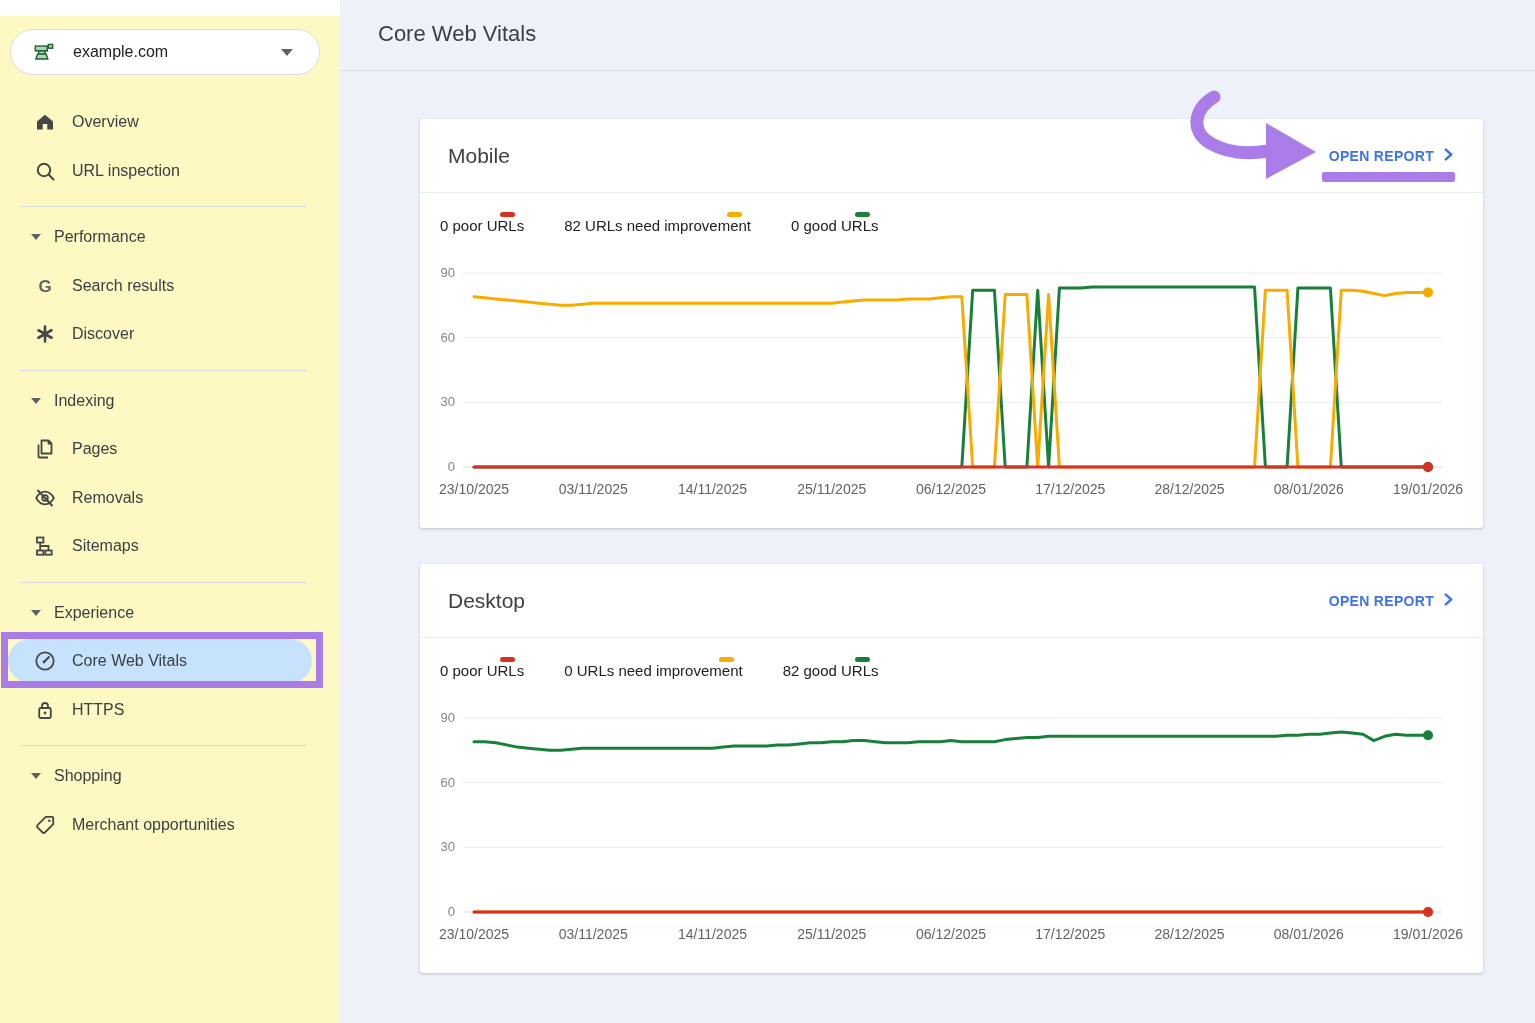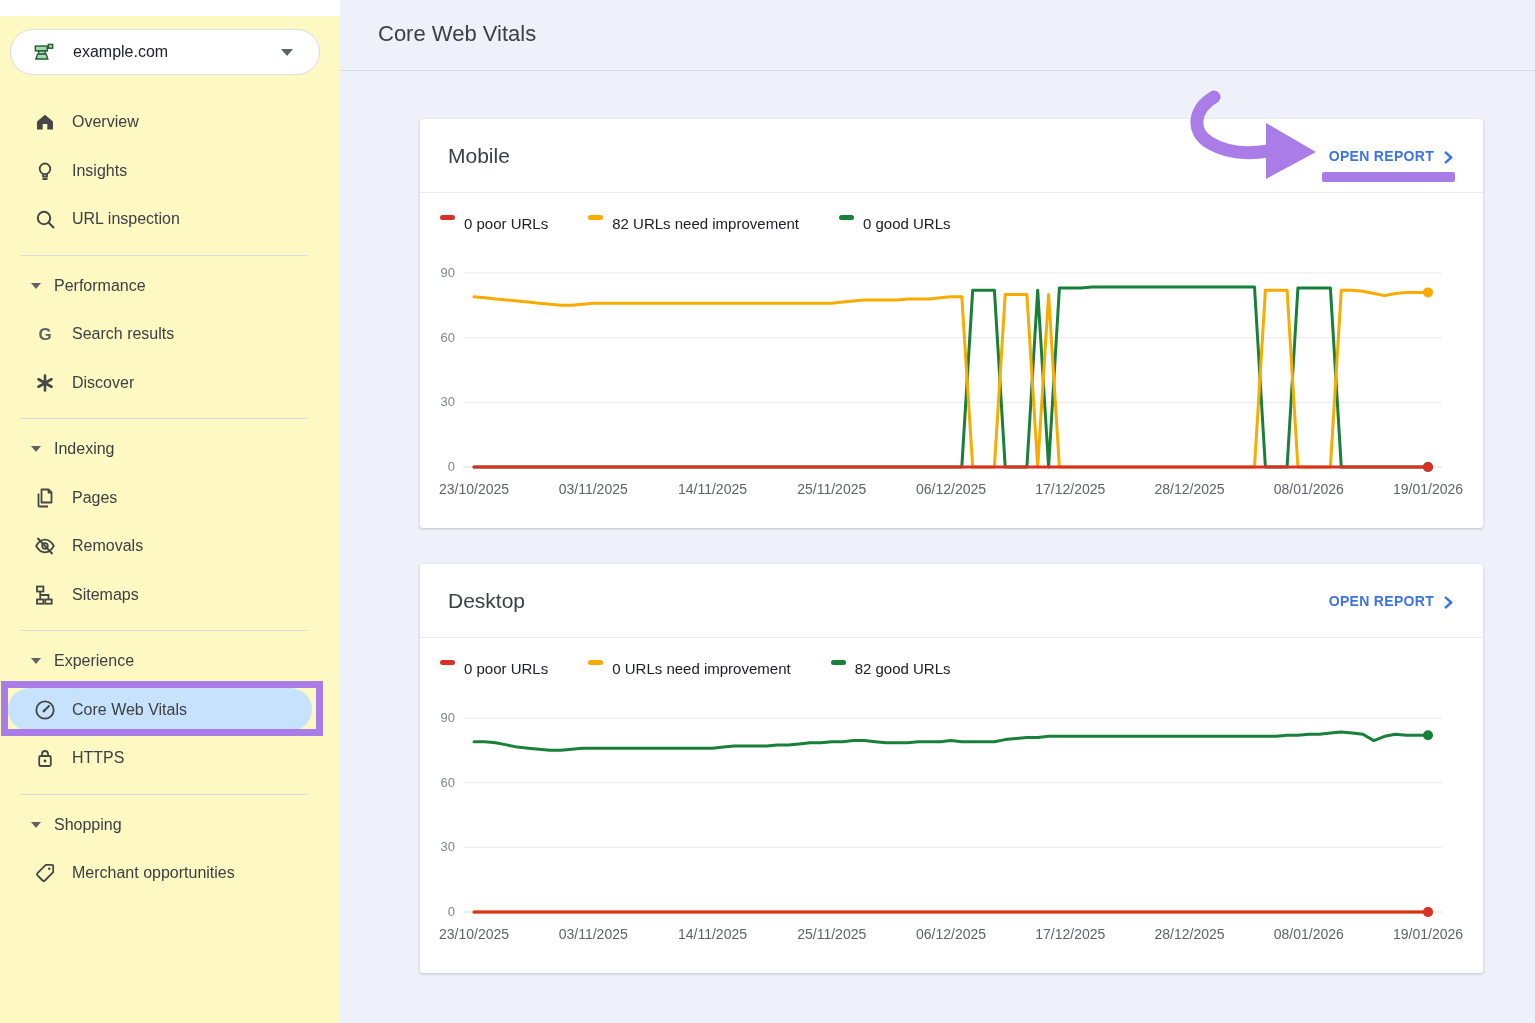--- a/index.html
+++ b/index.html
@@ -34,26 +34,26 @@
   .sel-pill { position:absolute; left:8px; right:28px; top:2px; bottom:3px; background:#c6e2fc; border-radius:22px; z-index:1; }
   .ann-box { position:absolute; left:1px; right:17px; top:-5px; bottom:-2px; border:7px solid #a97ce8; z-index:2; pointer-events:none; }
 
   
   .card { position:absolute; left:420px; width:1063px; height:409px; background:#fff; border-radius:3px;
     box-shadow:0 1px 2px rgba(60,64,67,.14), 0 1px 3px 1px rgba(60,64,67,.08); }
   #mobile-card { top:119px; }
   #desktop-card { top:564px; }
   .card-header { position:absolute; top:0; left:0; right:0; height:73px; display:flex; align-items:center; padding:0 28px; }
   .card-title { font-size:21px; color:#3c4043; }
-  .open-report { margin-left:auto; display:flex; align-items:flex-end; gap:8px; color:#3c74e4; font-size:14px;
+  .open-report { margin-left:auto; display:flex; align-items:flex-start; gap:8px; color:#3c74e4; font-size:14px;
     font-weight:700; letter-spacing:.3px; cursor:pointer; }
   .open-report svg { width:13px; height:13px; display:block; }
   .card-hr { position:absolute; top:73px; left:0; right:0; height:1px; background:#e9ebf0; }
   .legend { position:absolute; top:94px; left:20px; height:20px; display:flex; align-items:center; }
-  .legend .item { display:flex; align-items:flex-start; margin-right:40px; }
+  .legend .item { display:flex; align-items:flex-end; margin-right:40px;flex-direction:column; }
   .lg-dash { width:15px; height:5px; border-radius:2.5px; margin-right:9px; flex:none; }
   .lg-label { font-size:15px; color:#202124; white-space:nowrap; }
   svg.chart-svg { position:absolute; top:140px; left:0; width:1063px; height:240px; overflow:visible; }
   .ylabel { position:absolute; width:35px; text-align:right; font-size:13px; color:#80868b; }
   .xlabel { position:absolute; top:362px; width:130px; text-align:center; font-size:14px; color:#5f6368; white-space:nowrap; }
 
   
   .underline-ann { position:absolute; left:902px; top:53px; width:133px; height:10px; background:#a97ce8; border-radius:2px; }
   .arrow-ann { position:absolute; left:1180px; top:85px; width:170px; height:100px; z-index:5; pointer-events:none; }
   .arrow-ann svg { width:170px; height:100px; display:block; }
@@ -81,30 +81,20 @@
     <span class="prop-caret"></span>
   </div>
   <div id="sb-groups">
       <div class="sb-row">
         <span class="icon">
           <svg viewBox="0 0 24 24">
             <path d="M4 11.4 12 4.8l8 6.6v8.1h-5.7v-5.6h-4.6v5.6H4z" fill="#444746"></path>
           </svg>
         </span>
         <span class="lbl">Overview</span>
-      </div>
-      <div class="sb-row">
-        <span class="icon">
-          <svg viewBox="0 0 24 24" fill="none" stroke="#444746" stroke-width="1.8" stroke-linecap="round">
-            <circle cx="12" cy="9.8" r="5.3"></circle>
-            <path d="M10 14.8v2.7h4v-2.7"></path>
-            <path d="M10.2 20h3.6"></path>
-          </svg>
-        </span>
-        <span class="lbl">Insights</span>
       </div>
       <div class="sb-row">
         <span class="icon">
           <svg viewBox="0 0 24 24" fill="none" stroke="#444746" stroke-width="2">
             <circle cx="11" cy="11" r="6.2"></circle>
             <path d="M15.8 15.8 20.5 20.5" stroke-linecap="round"></path>
           </svg>
         </span>
         <span class="lbl">URL inspection</span>
       </div>

